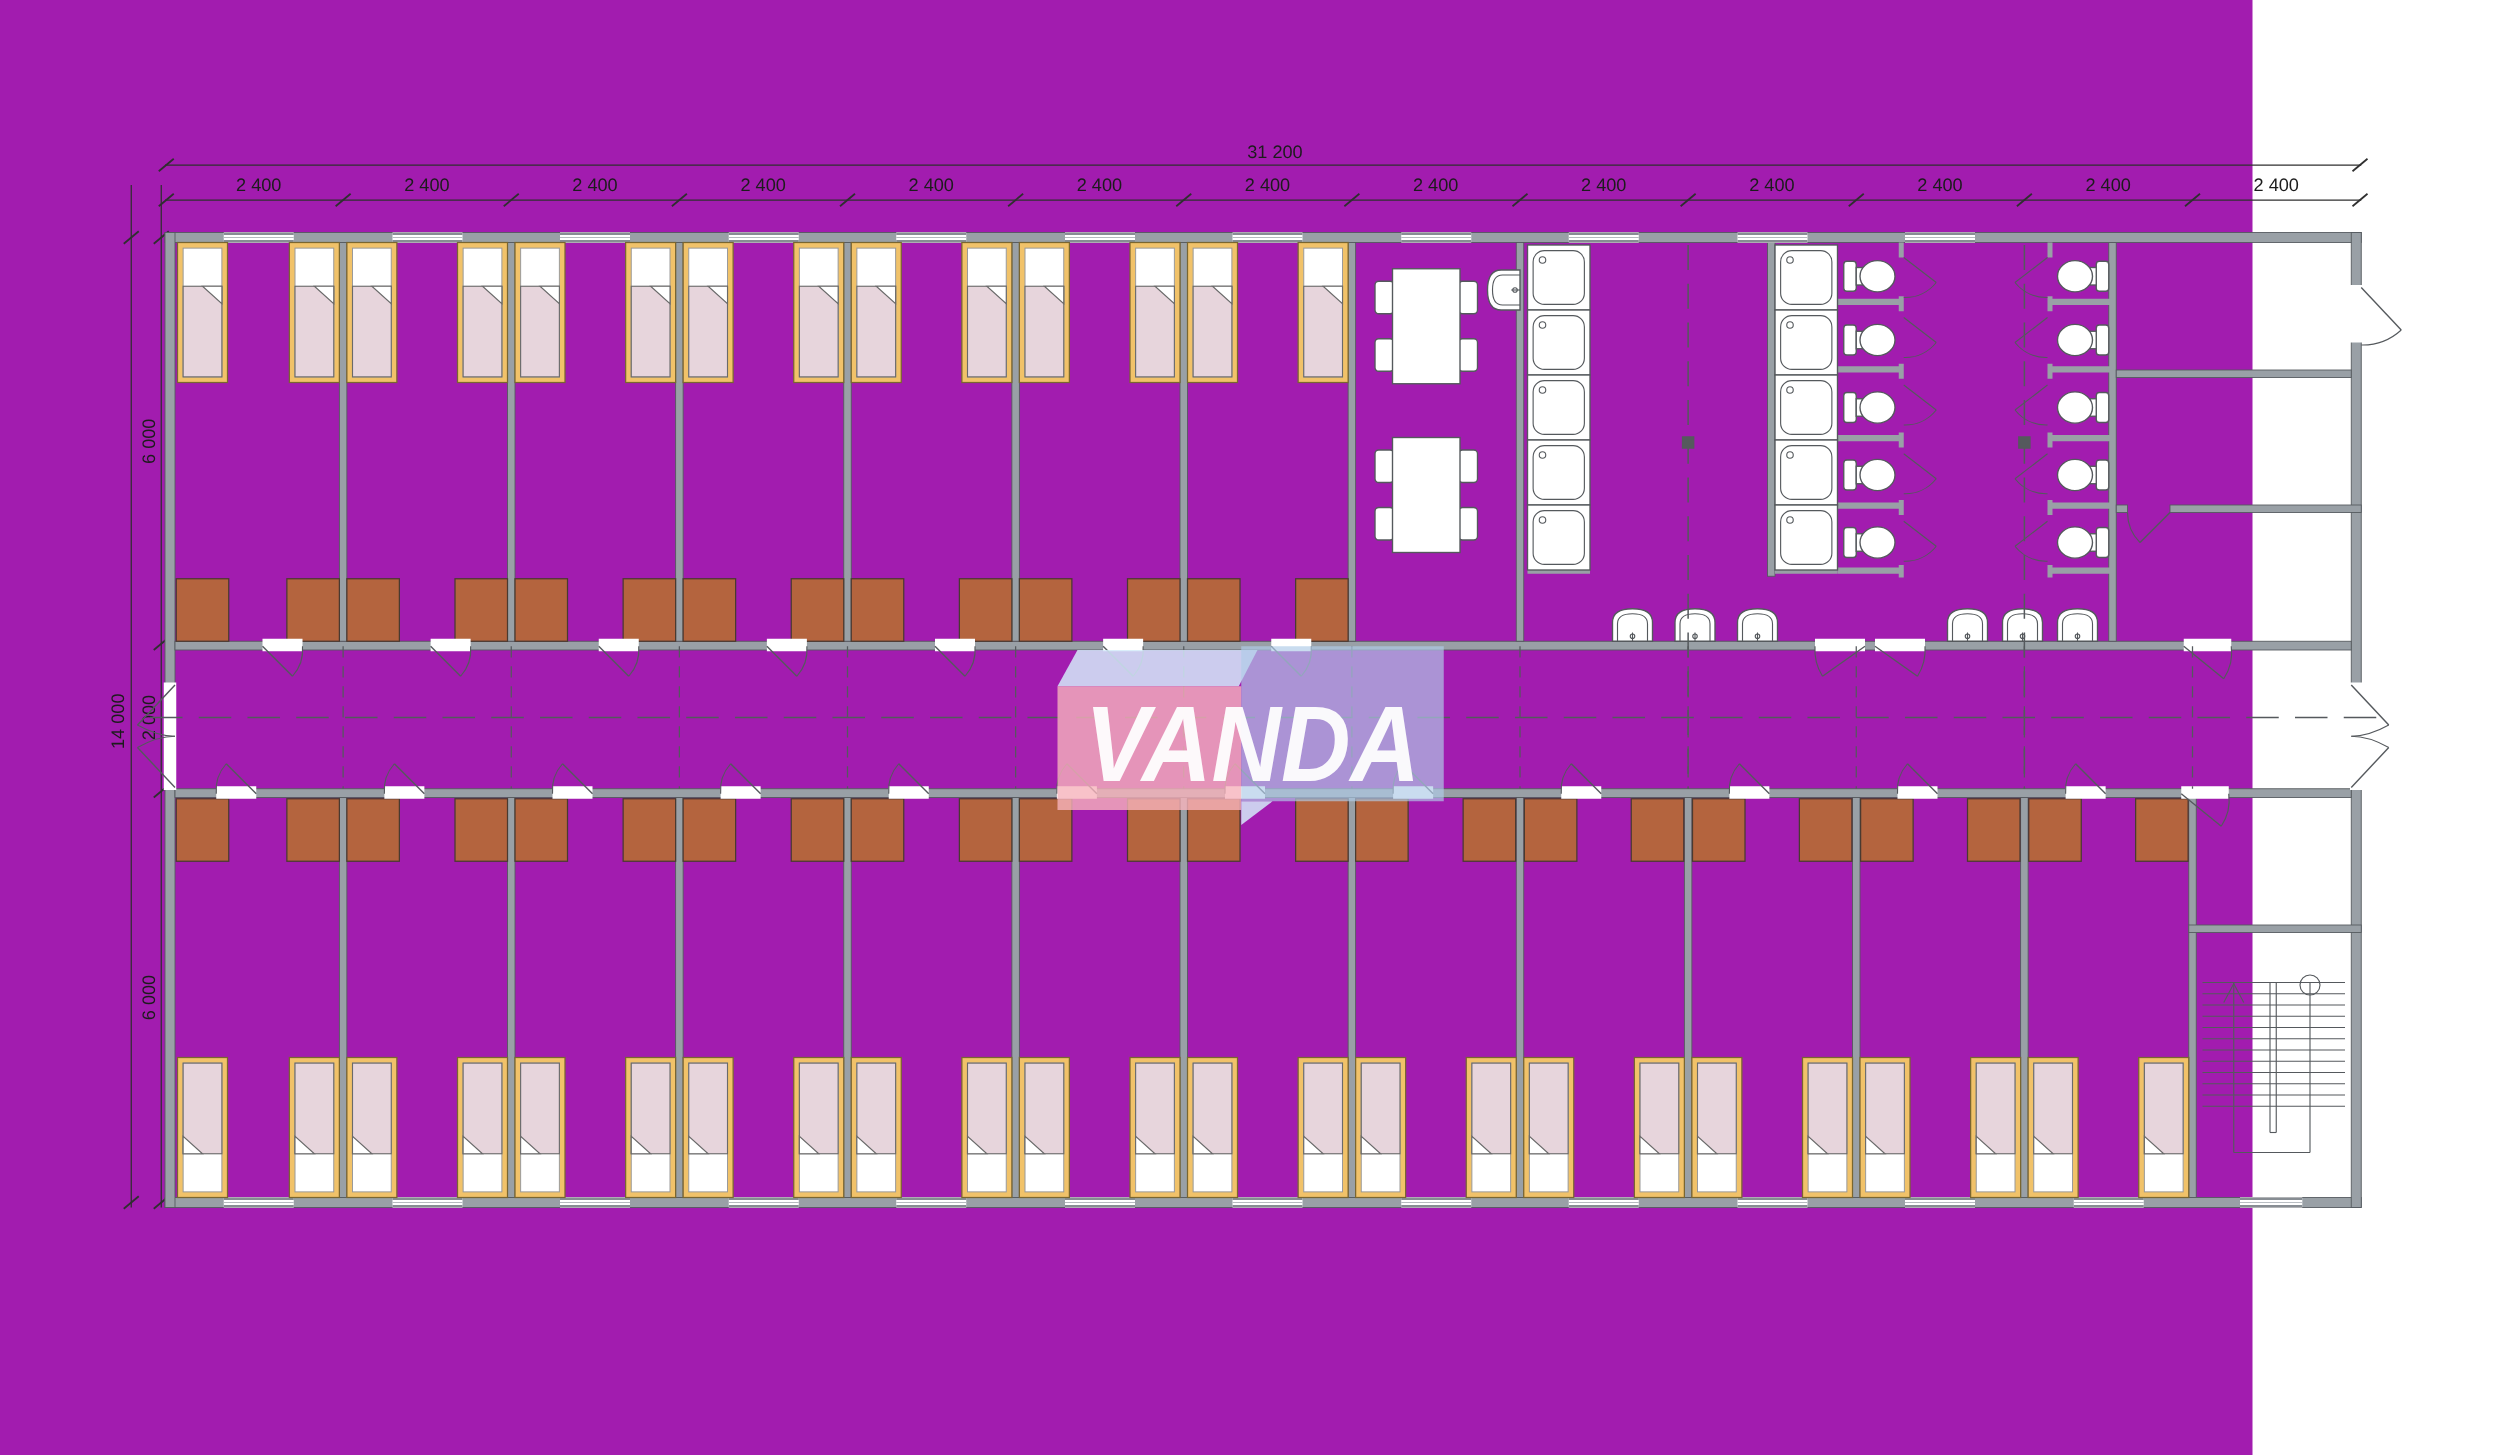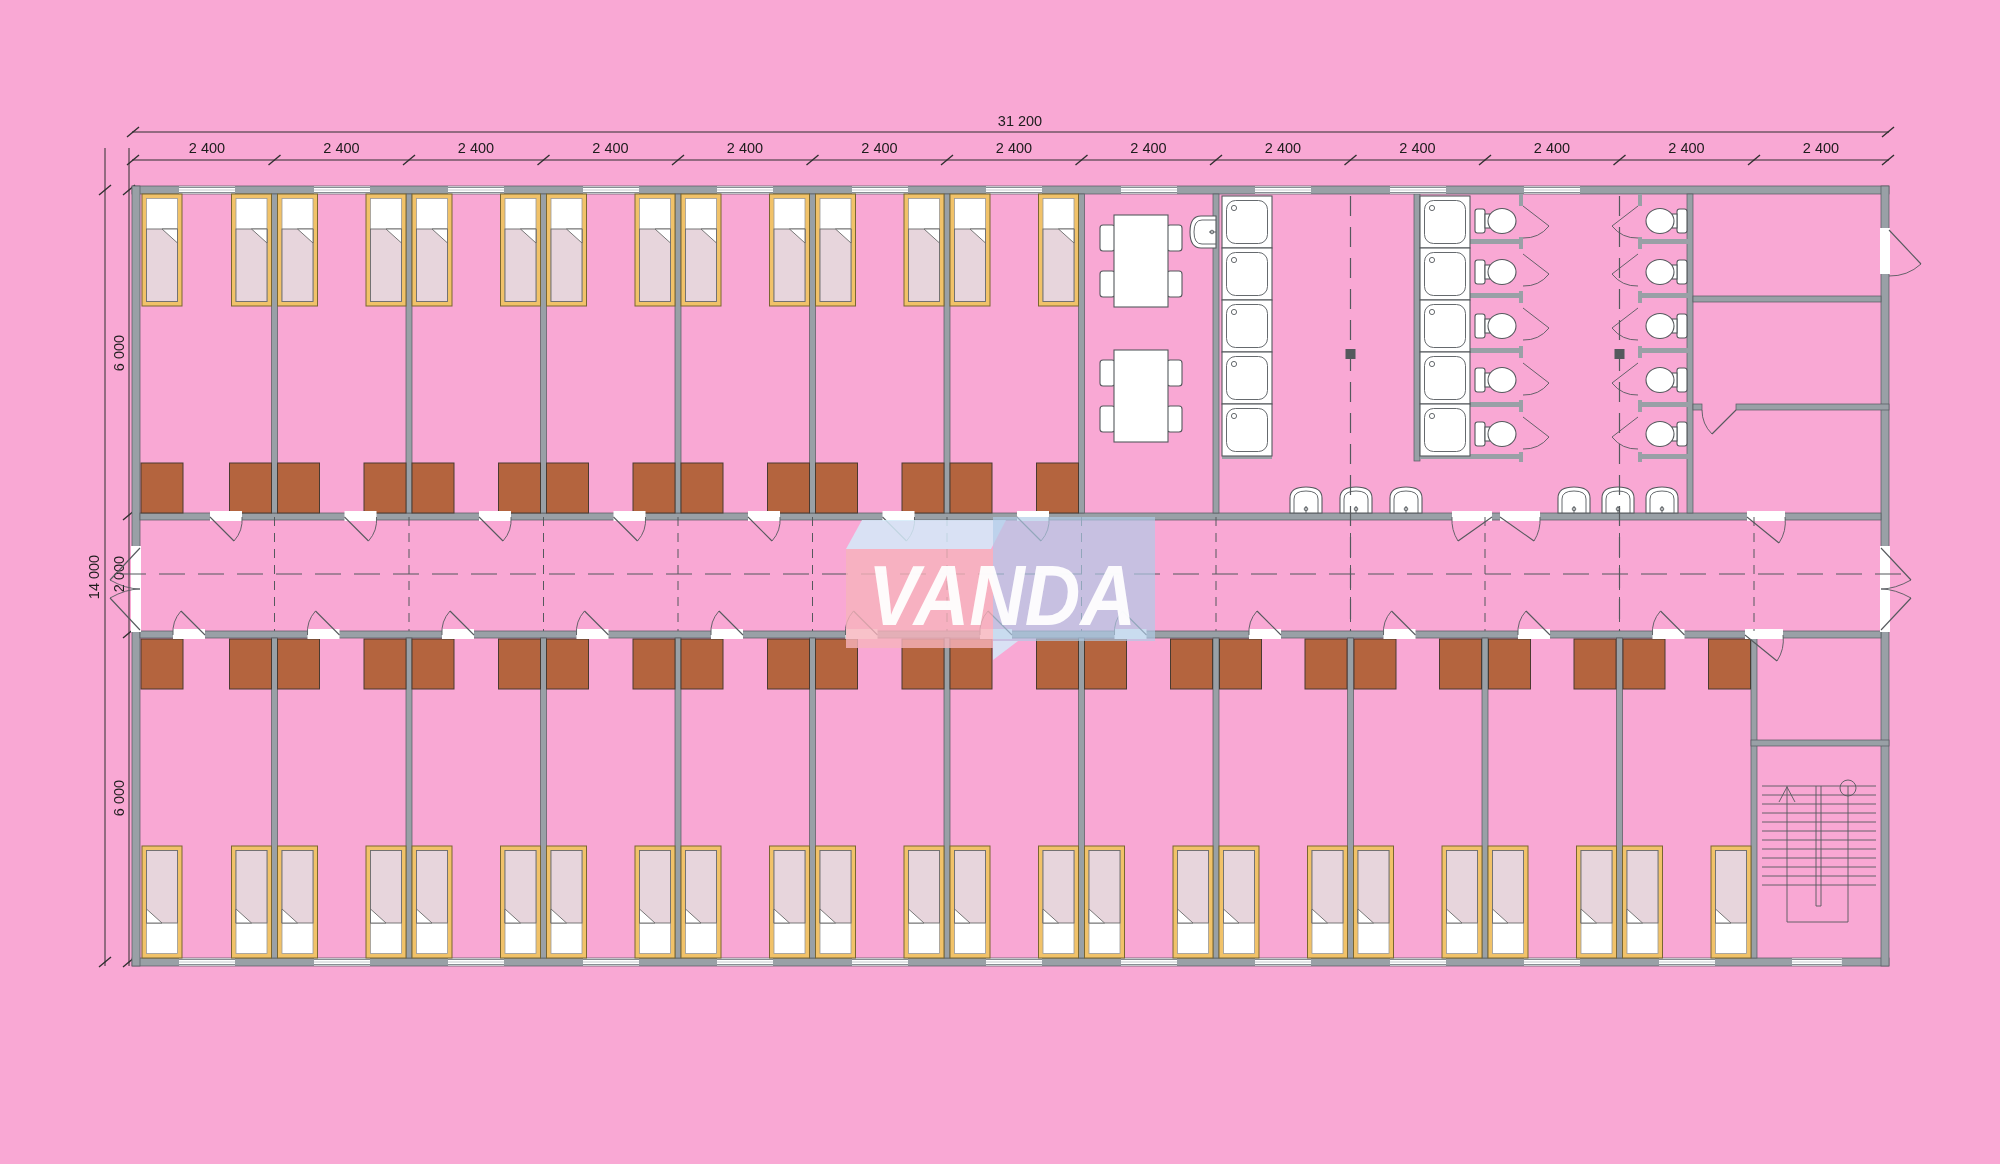--- a/index.html
+++ b/index.html
@@ -1,21 +1,21 @@
 <!DOCTYPE html>
 <html style="--wall: #99A0A6; --wallStroke: #54595E; --line: #55595d; --dim: #2f2f2f; --bedFrame: #F1C269; --bedBlanket: #E7D5DC; --wardrobe: #B4643E; --logoPink: #F6B3BC; --logoBlue: #AFCCE7; --logoLight: #D4EBF9; --logoText: #FFFFFF;"><head>
 <meta charset="utf-8">
 <style>
   :root{
     --wall:#99A0A6; --wallStroke:#54595E; --line:#55595d; --dim:#2f2f2f;
     --bedFrame:#F1C269; --bedBlanket:#E7D5DC; --wardrobe:#B4643E;
     --logoPink:#F6B3BC; --logoBlue:#AFCCE7; --logoLight:#D4EBF9; --logoText:#FFFFFF;
   }
   html,body{margin:0;padding:0;background:#fff;}
-  .page{width:2000px;height:1164px;background:#f9a8d4;position:relative;font-family:"Liberation Sans",sans-serif;text-decoration:underline;}
+  .page{width:1802px;height:1164px;background:#a21caf;position:relative;font-family:"Liberation Sans",sans-serif;text-decoration:underline;}
   svg{display:block;}
   .wall{fill:var(--wall);stroke:var(--wallStroke);stroke-width:.7;}
   .sep{fill:var(--wall);stroke:none;}
   .ln{stroke:var(--line);stroke-width:1.1;fill:none;}
   .thin{stroke:var(--line);stroke-width:.9;fill:none;}
   .fix{fill:#fff;stroke:var(--line);stroke-width:1.1;}
   .bedframe{fill:var(--bedFrame);stroke:#7a6630;stroke-width:1;}
   .bedinner{fill:#fff;stroke:#9a9a9a;stroke-width:.8;}
   .blanket{fill:var(--bedBlanket);stroke:#6a6a6a;stroke-width:.9;}
   .fold{fill:#fff;stroke:#6a6a6a;stroke-width:.9;}

